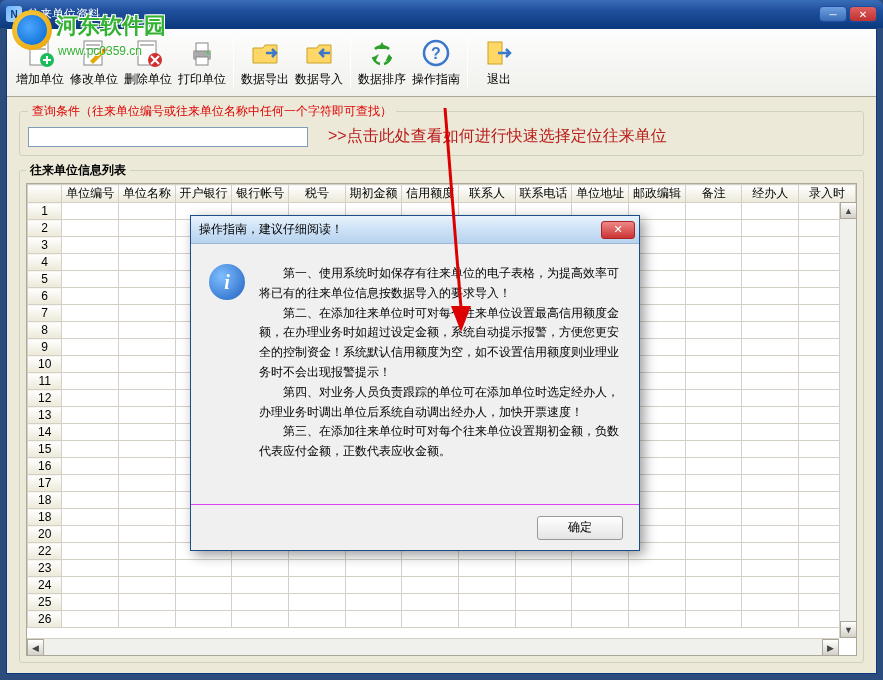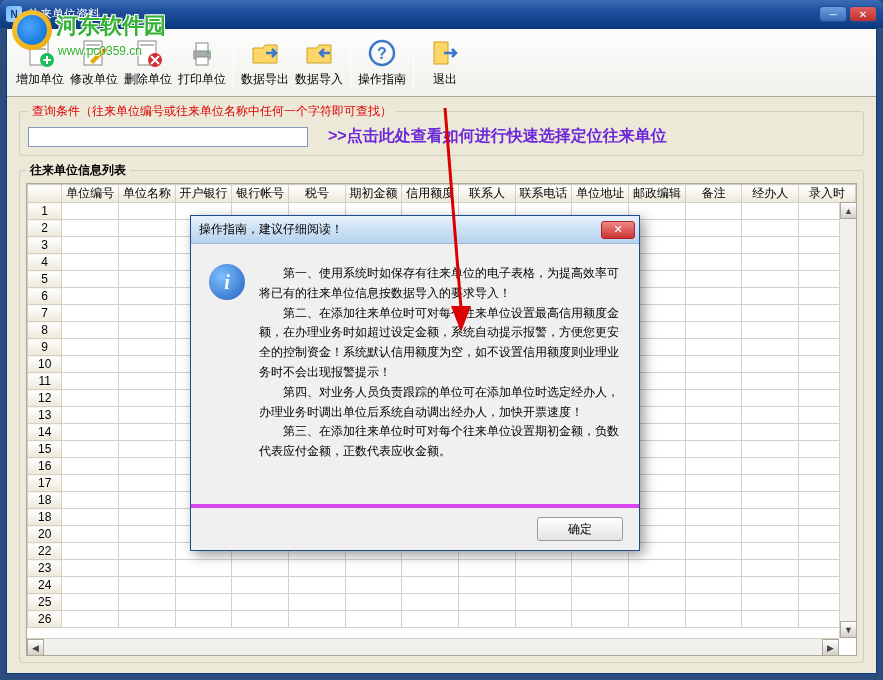--- a/index.html
+++ b/index.html
@@ -86,21 +86,21 @@
     .search-fieldset {
       border: 1px solid #d0d0c0; border-radius: 3px; padding: 6px 8px 8px 8px;
       position: relative;
     }
     .search-legend { color: #d00; font-size: 12px; background: #ece9d8; padding: 0 4px; }
     .search-inner { display: flex; align-items: center; gap: 20px; }
     .search-input {
       width: 280px; height: 20px; border: 1px solid #7f9db9; padding: 1px 4px;
       font-size: 12px;
     }
-    .search-hint { color: #6d28d9; font-size: 16px; font-weight: bold; }
+    .search-hint { color: #b91c1c; font-size: 16px; }
     
     .list-fieldset {
       margin: 6px 12px 10px 12px; flex: 1; border: 1px solid #d0d0c0; border-radius: 3px;
       padding: 4px 6px 6px 6px; display: flex; flex-direction: column; min-height: 0;
       position: relative;
     }
     .list-legend { font-size: 12px; font-weight: bold; background: #ece9d8; padding: 0 4px; }
     .grid-wrap {
       flex: 1; min-height: 0; background: #fff; border: 1px solid #aca899;
       overflow: hidden; position: relative;
@@ -165,21 +165,21 @@
       width: 36px; height: 36px; border-radius: 50%;
       background: radial-gradient(circle at 35% 35%, #7fbfff, #2060c0);
       display: flex; align-items: center; justify-content: center;
       color: #fff; font-family: Georgia, serif; font-style: italic;
       font-size: 20px; font-weight: bold; flex-shrink: 0;
     }
     .dlg-text {
       font-size: 12px; line-height: 1.65; color: #000;
     }
     .dlg-footer {
-      height: 46px; border-top: 4px solid #d946ef;
+      height: 46px; border-top: 1px solid #d946ef;
       display: flex; align-items: center; justify-content: flex-end;
       padding: 0 16px; background: #f0f0f0;
     }
     .dlg-btn {
       min-width: 86px; height: 24px; padding: 0 16px;
       background: linear-gradient(to bottom, #fff, #e4e4e4);
       border: 1px solid #999; border-radius: 3px; cursor: pointer;
       font-size: 12px;
     }
     
@@ -270,20 +270,29 @@
             <path d="M3 10h10l2-3h12v18H3z" fill="#ffd766" stroke="#c9a227"></path>
             <path d="M26 15H16M20 11l-4 4 4 4" stroke="#3b78cc" stroke-width="2.5" fill="none"></path>
           </svg>
         </div>
         <div class="tlabel">数据导入</div>
       </div>
       <div class="sep"></div>
       <div class="tbtn">
         <div class="ticon">
           <svg width="30" height="30">
+            <path d="M15 4l4 7h-8z M25 20l-7 4 4-8z M5 20l3 4 4-8z" fill="#2aa02a"></path>
+            <path d="M8 11a10 10 0 0 1 14 0M24 19a10 10 0 0 1-7 7M6 19a10 10 0 0 0 7 7" stroke="#2aa02a" stroke-width="2.5" fill="none"></path>
+          </svg>
+        </div>
+        <div class="tlabel">数据排序</div>
+      </div>
+      <div class="tbtn">
+        <div class="ticon">
+          <svg width="30" height="30">
             <circle cx="15" cy="15" r="12" fill="none" stroke="#3b78cc" stroke-width="2.5"></circle>
             <text x="15" y="21" text-anchor="middle" font-size="16" font-weight="bold" fill="#3b78cc">?</text>
           </svg>
         </div>
         <div class="tlabel">操作指南</div>
       </div>
       <div class="sep"></div>
       <div class="tbtn">
         <div class="ticon">
           <svg width="30" height="30">

